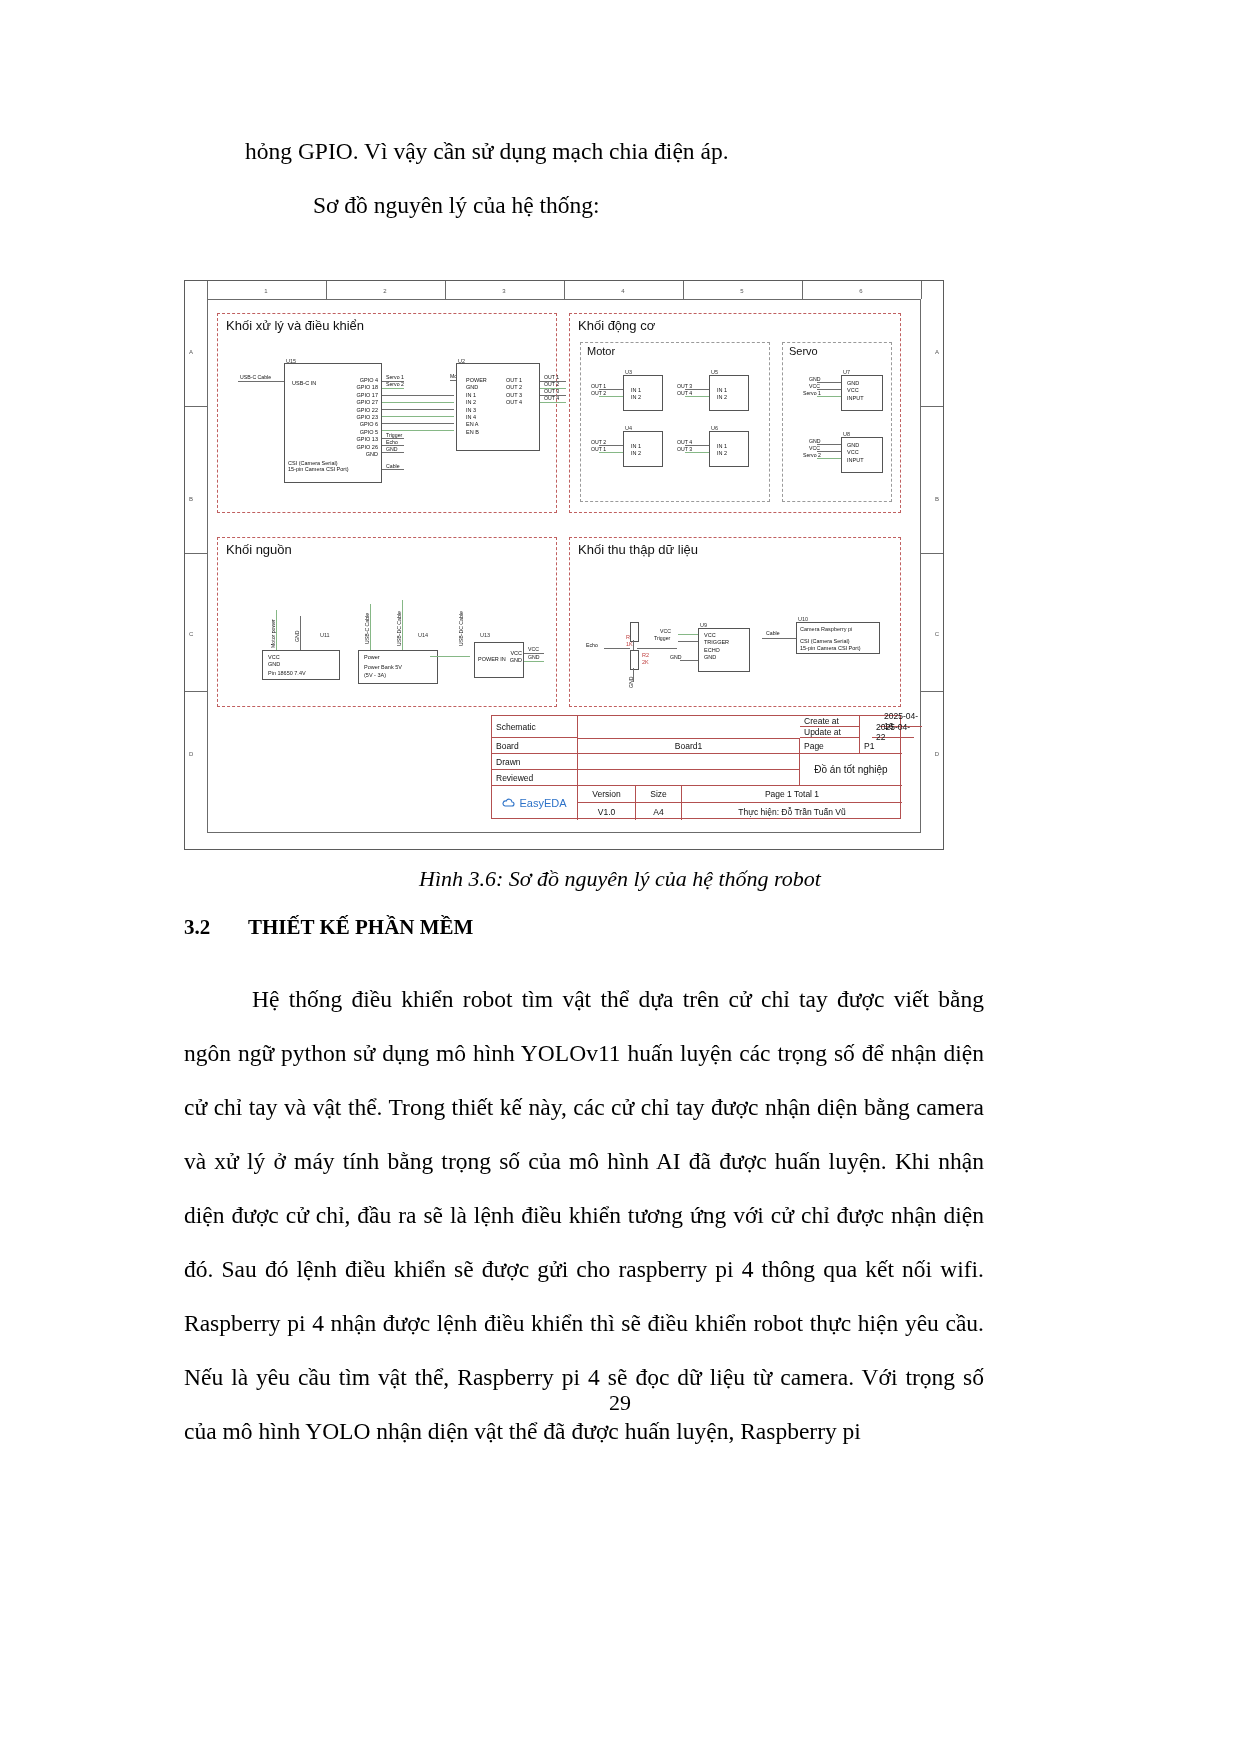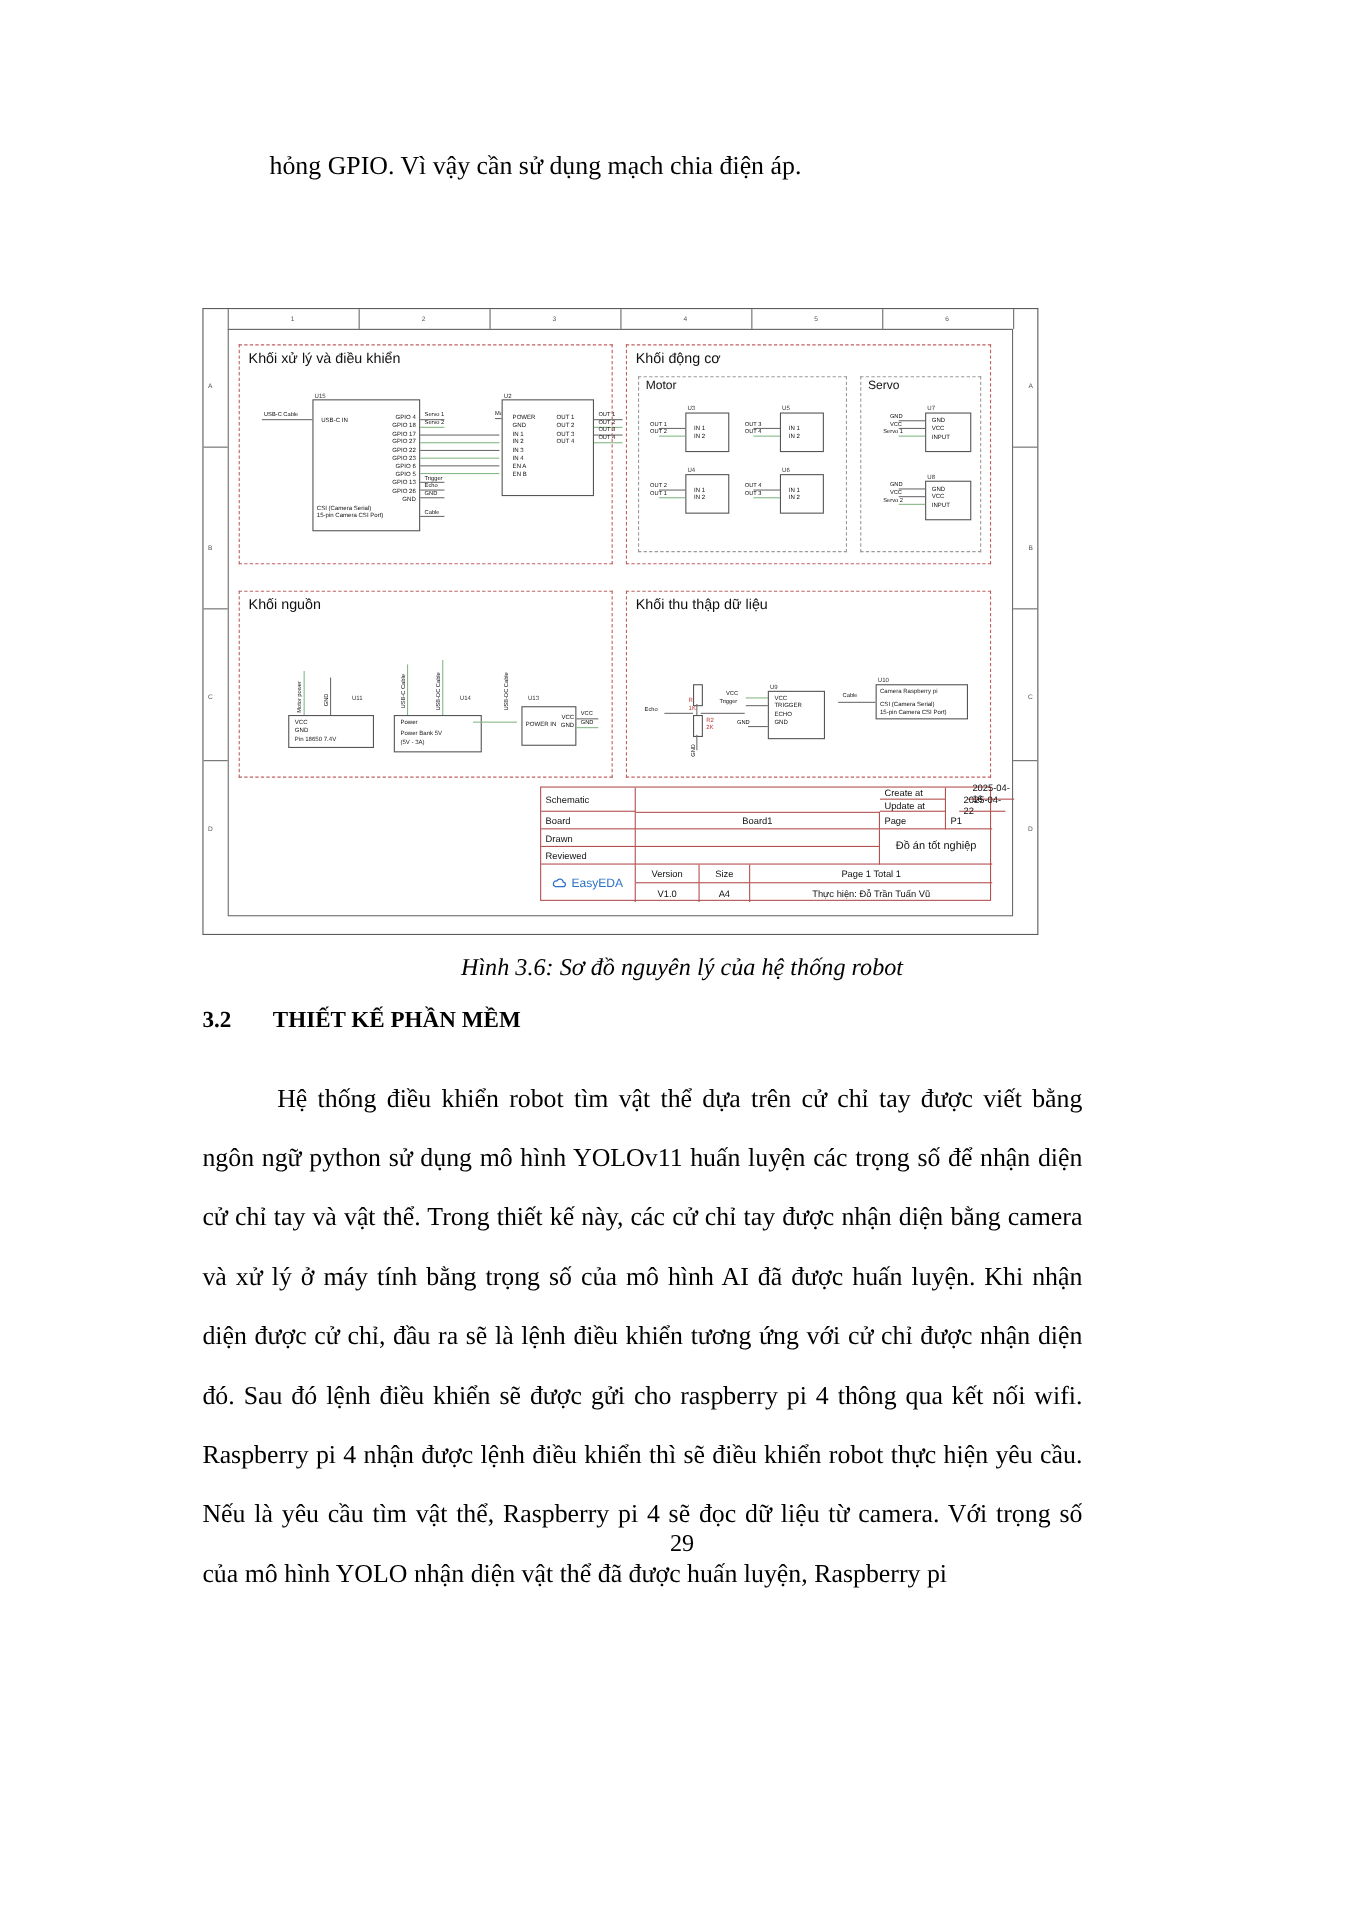--- a/index.html
+++ b/index.html
@@ -127,20 +127,21 @@
     font-family:"Liberation Serif",serif;font-size:22px;
   }
 </style>
 </head>
 <body>
 
 <div class="page">
 
   <div class="top-text para">
     <span class="l">hỏng GPIO. Vì vậy cần sử dụng mạch chia điện áp.</span>
+    <span class="indent">Sơ đồ nguyên lý của hệ thống:</span>
   </div>
 
   <div class="figure">
     <div class="sheet-inner"></div>
 
     <div class="ruler top">
       <div class="vtick" style="left:0px"></div>
       <div class="vtick" style="left:119px"></div>
       <div class="vtick" style="left:238px"></div>
       <div class="vtick" style="left:357px"></div>

